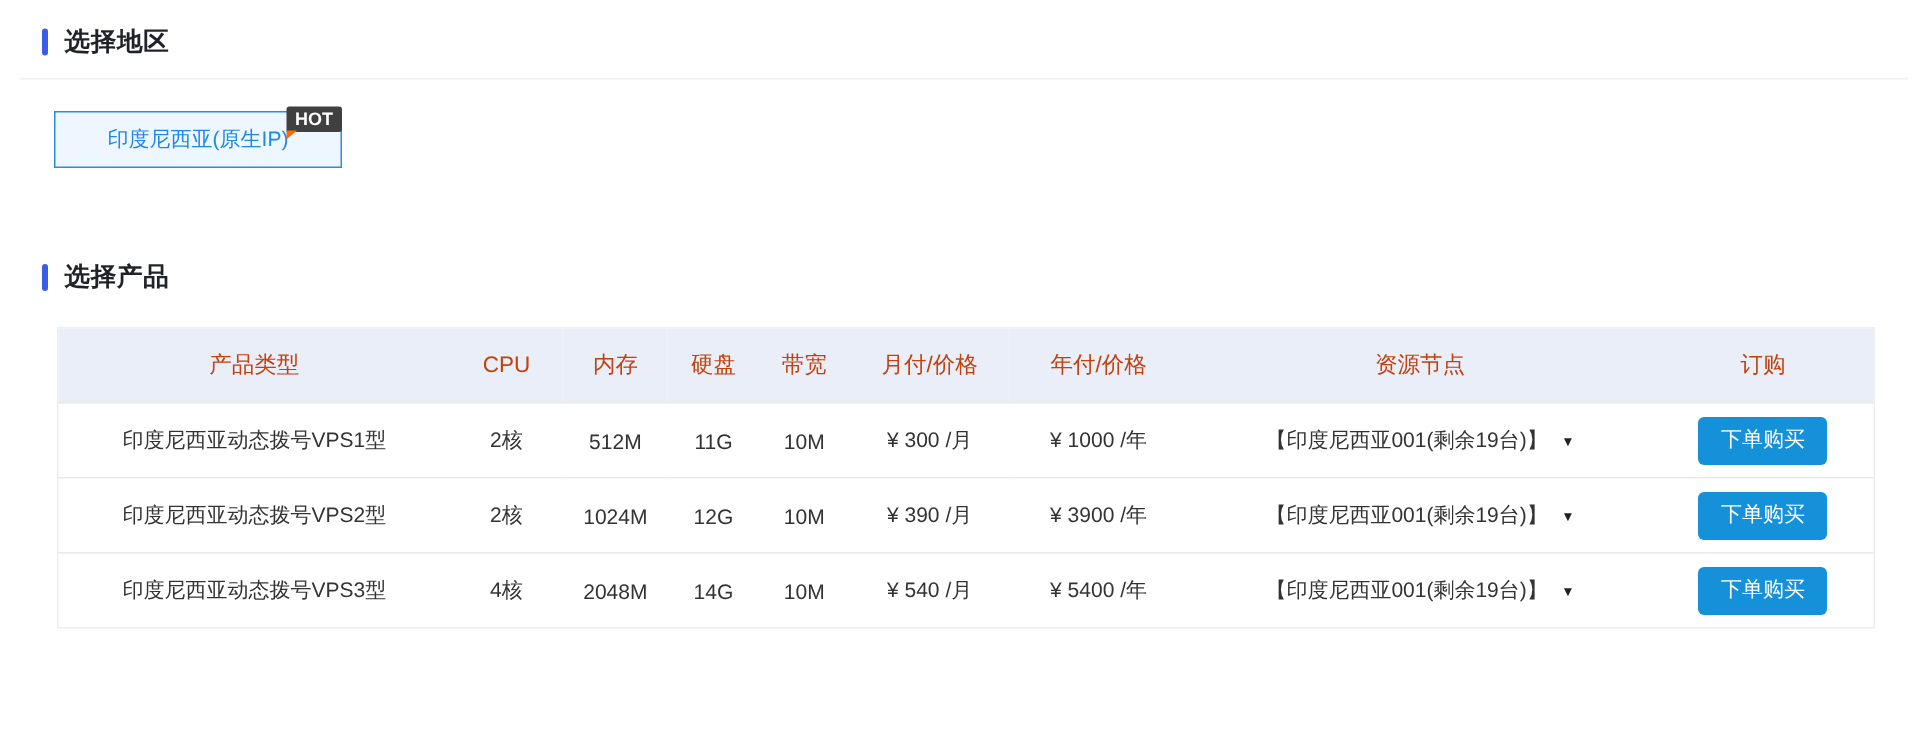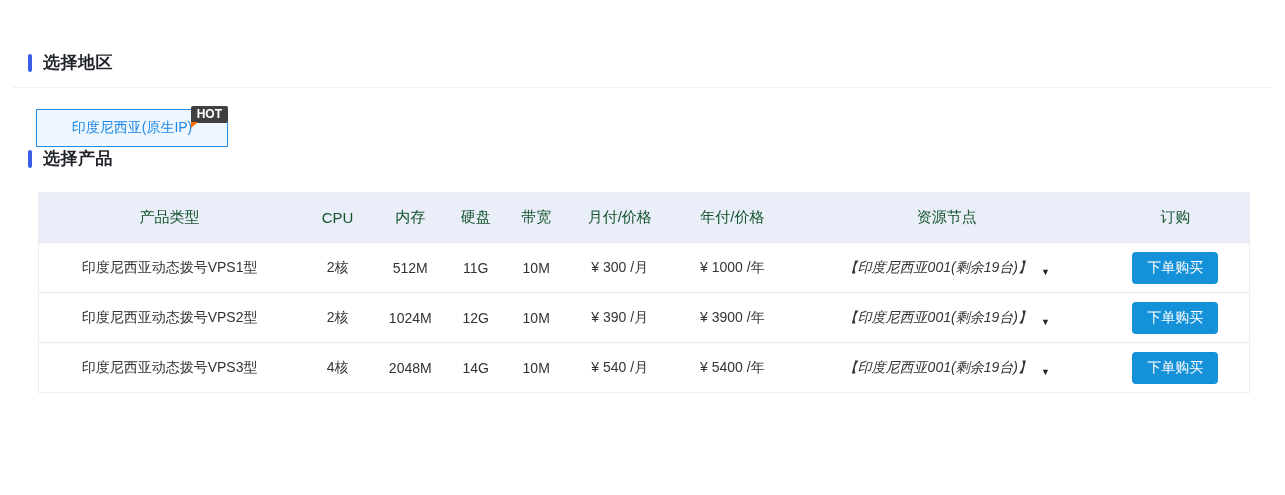--- a/index.html
+++ b/index.html
@@ -29,21 +29,21 @@
     border-radius: 2px;
     margin-right: 11px;
   }
   .section-title h2 {
     margin: 0;
     font-size: 17px;
     font-weight: bold;
     color: #1f2329;
     letter-spacing: 0.5px;
   }
-  .title-region { padding-top: 16px; margin-top: 35px; }
+  .title-region { padding-top: 16px; }
   .divider {
     border: none;
     border-top: 1px solid #eef0f1;
     margin: 13px 0 0 0;
   }
   
   .region-row { margin: 21px 0 0 23px; }
   .region-btn {
     position: relative;
     display: inline-flex;
@@ -73,55 +73,54 @@
   .hot-badge::after {
     content: "";
     position: absolute;
     left: 0;
     bottom: -5px;
     width: 0; height: 0;
     border-top: 6px solid #ff6a00;
     border-right: 7px solid transparent;
   }
   
-  .title-product { }
+  .title-product { margin-top: 61px; }
   .product-table {
     margin: 22px 0 0 25px;
     width: 1212px;
     border-collapse: collapse;
     table-layout: fixed;
     border: 1px solid #eceef2;
   }
   .product-table thead tr {
     background: #e9eef9;
     height: 50px;
   }
   .product-table th {
     font-size: 15px;
     font-weight: normal;
-    color: #14532d;
+    color: #c2410c;
     text-align: center;
   }
   .product-table tbody tr {
     background: #ffffff;
     height: 50px;
     border-top: 1px solid #e9eaec;
   }
   .product-table td {
     font-size: 14px;
     color: #333;
     text-align: center;
     white-space: nowrap;
   }
   .price { font-size: 13px; color: #3a3a3a; }
   .node-select {
     display: inline-flex;
-    align-items: flex-end;
+    align-items: center;
     cursor: pointer;
-    font-style: italic;
   }
   .caret {
     font-size: 9px;
     color: #222;
     margin-left: 9px;
   }
   .order-btn {
     display: inline-block;
     background: #1591d9;
     color: #ffffff;

